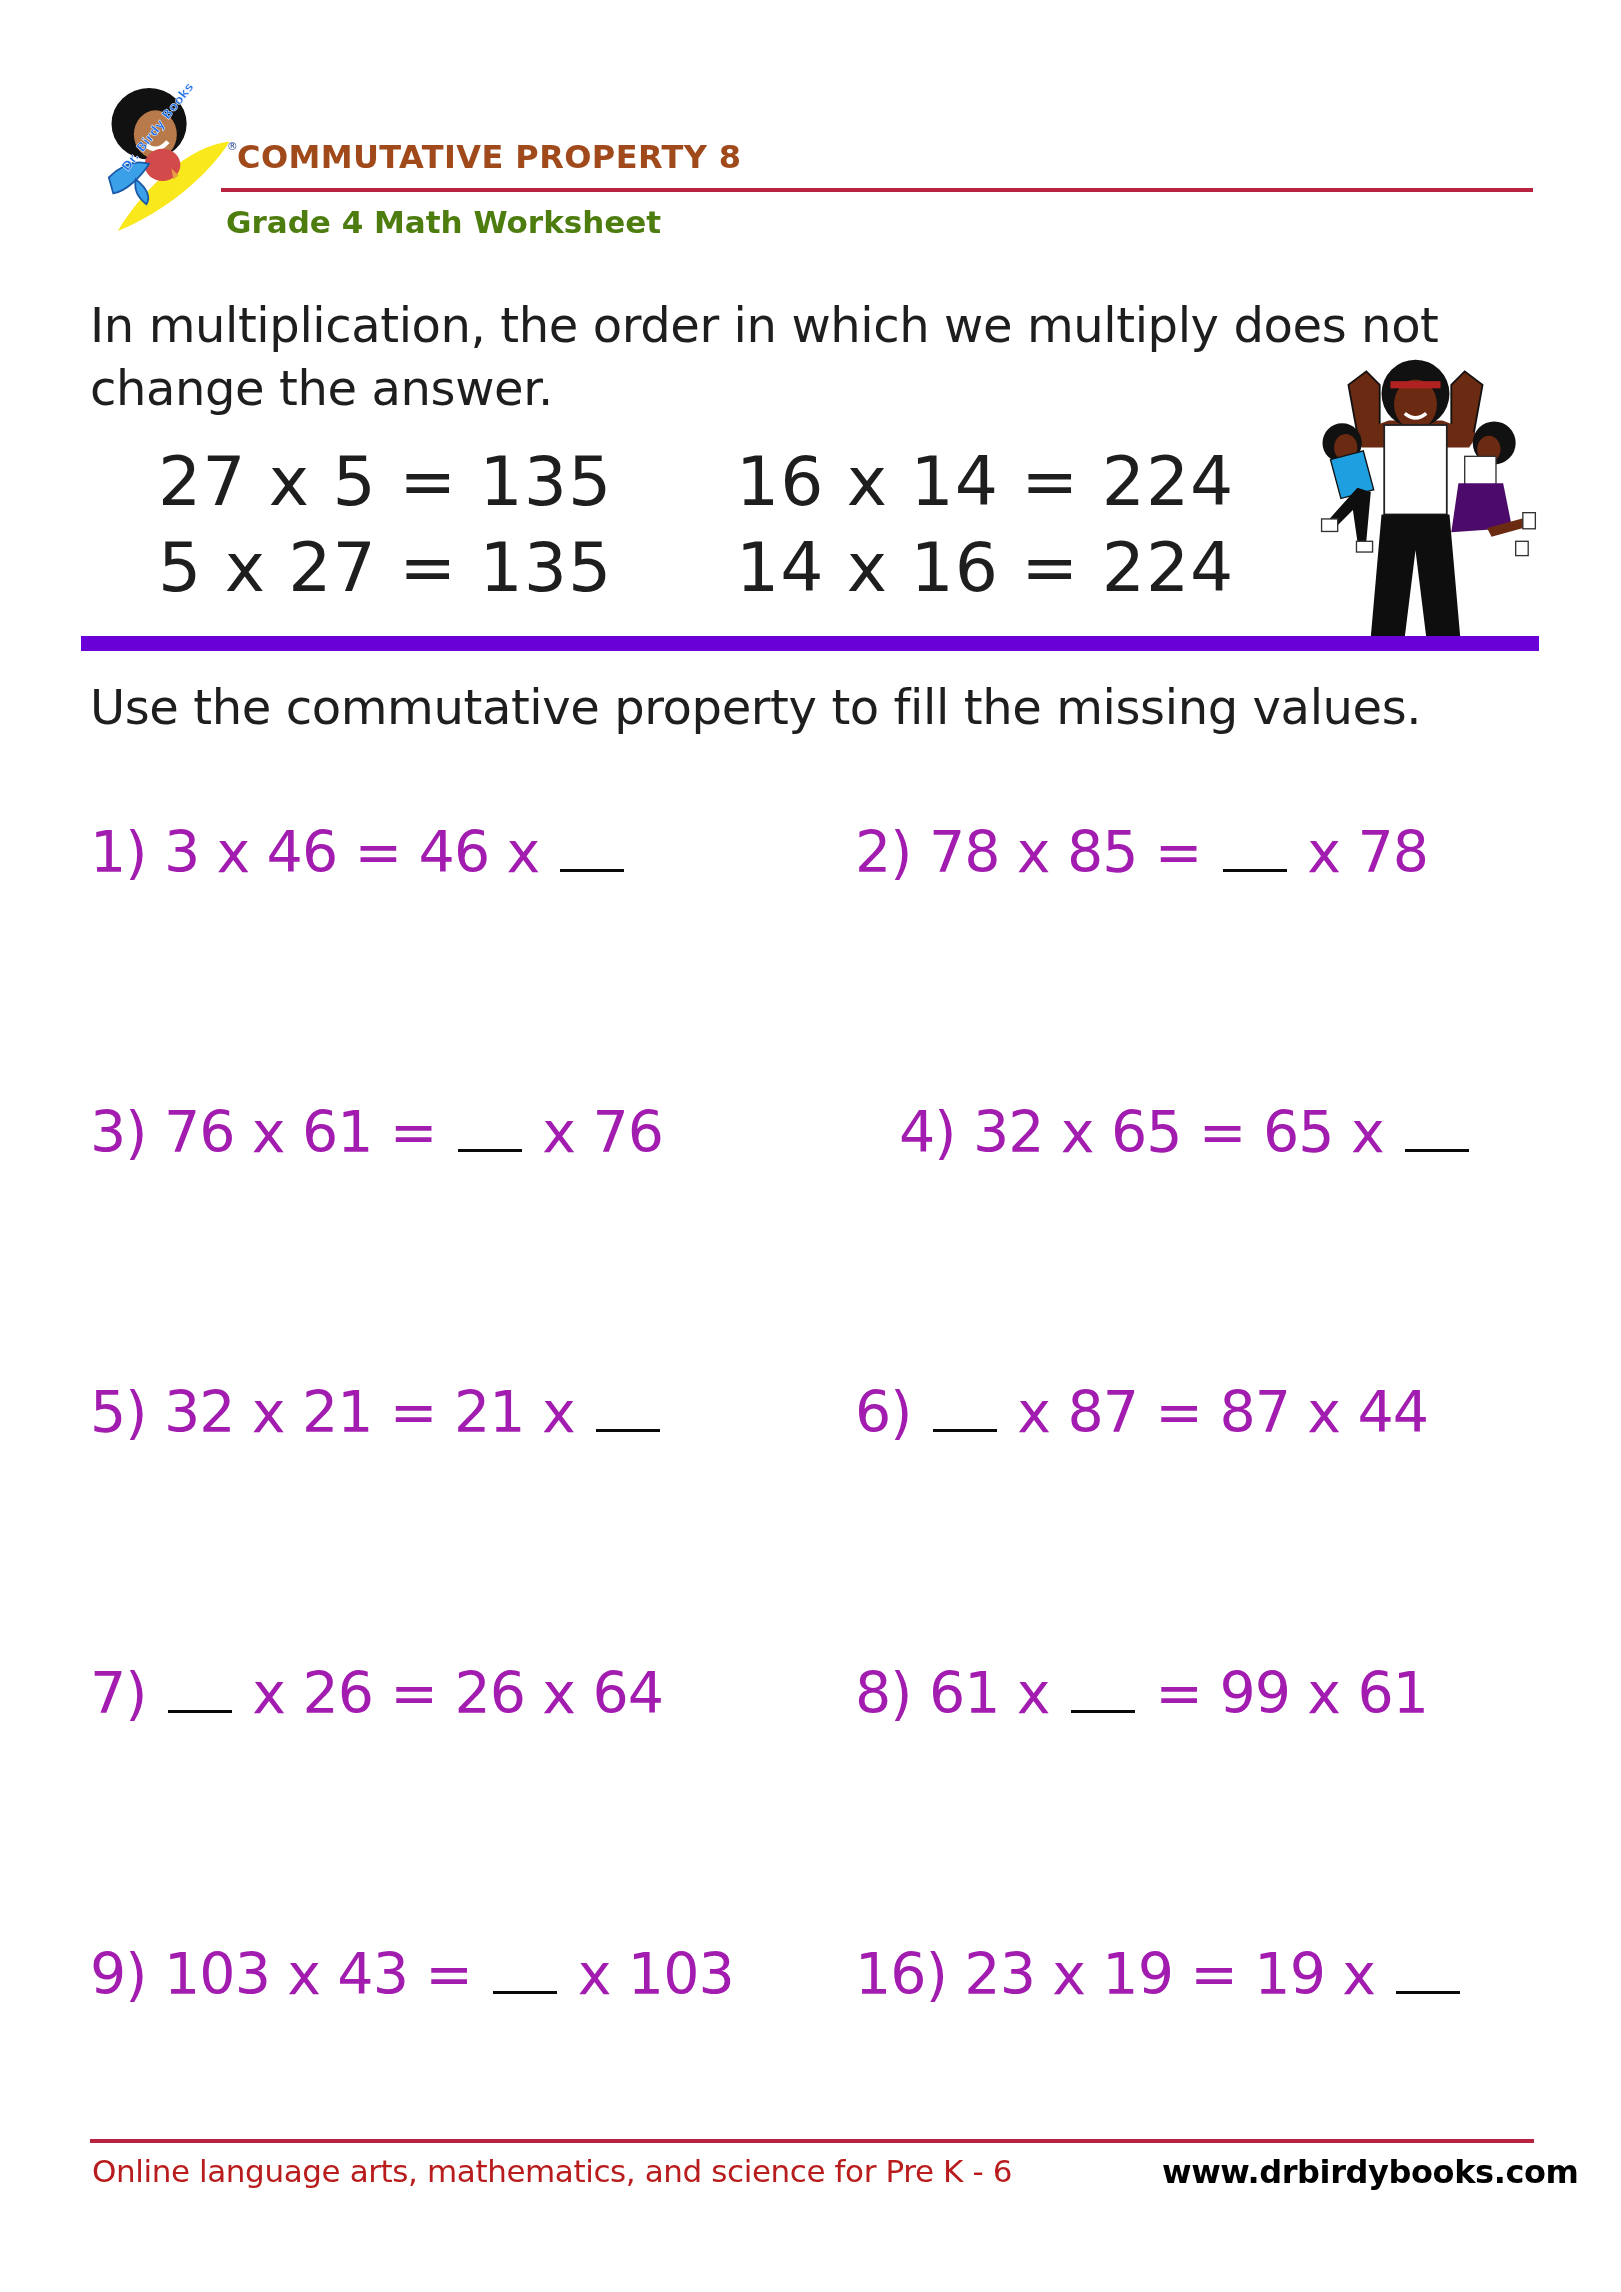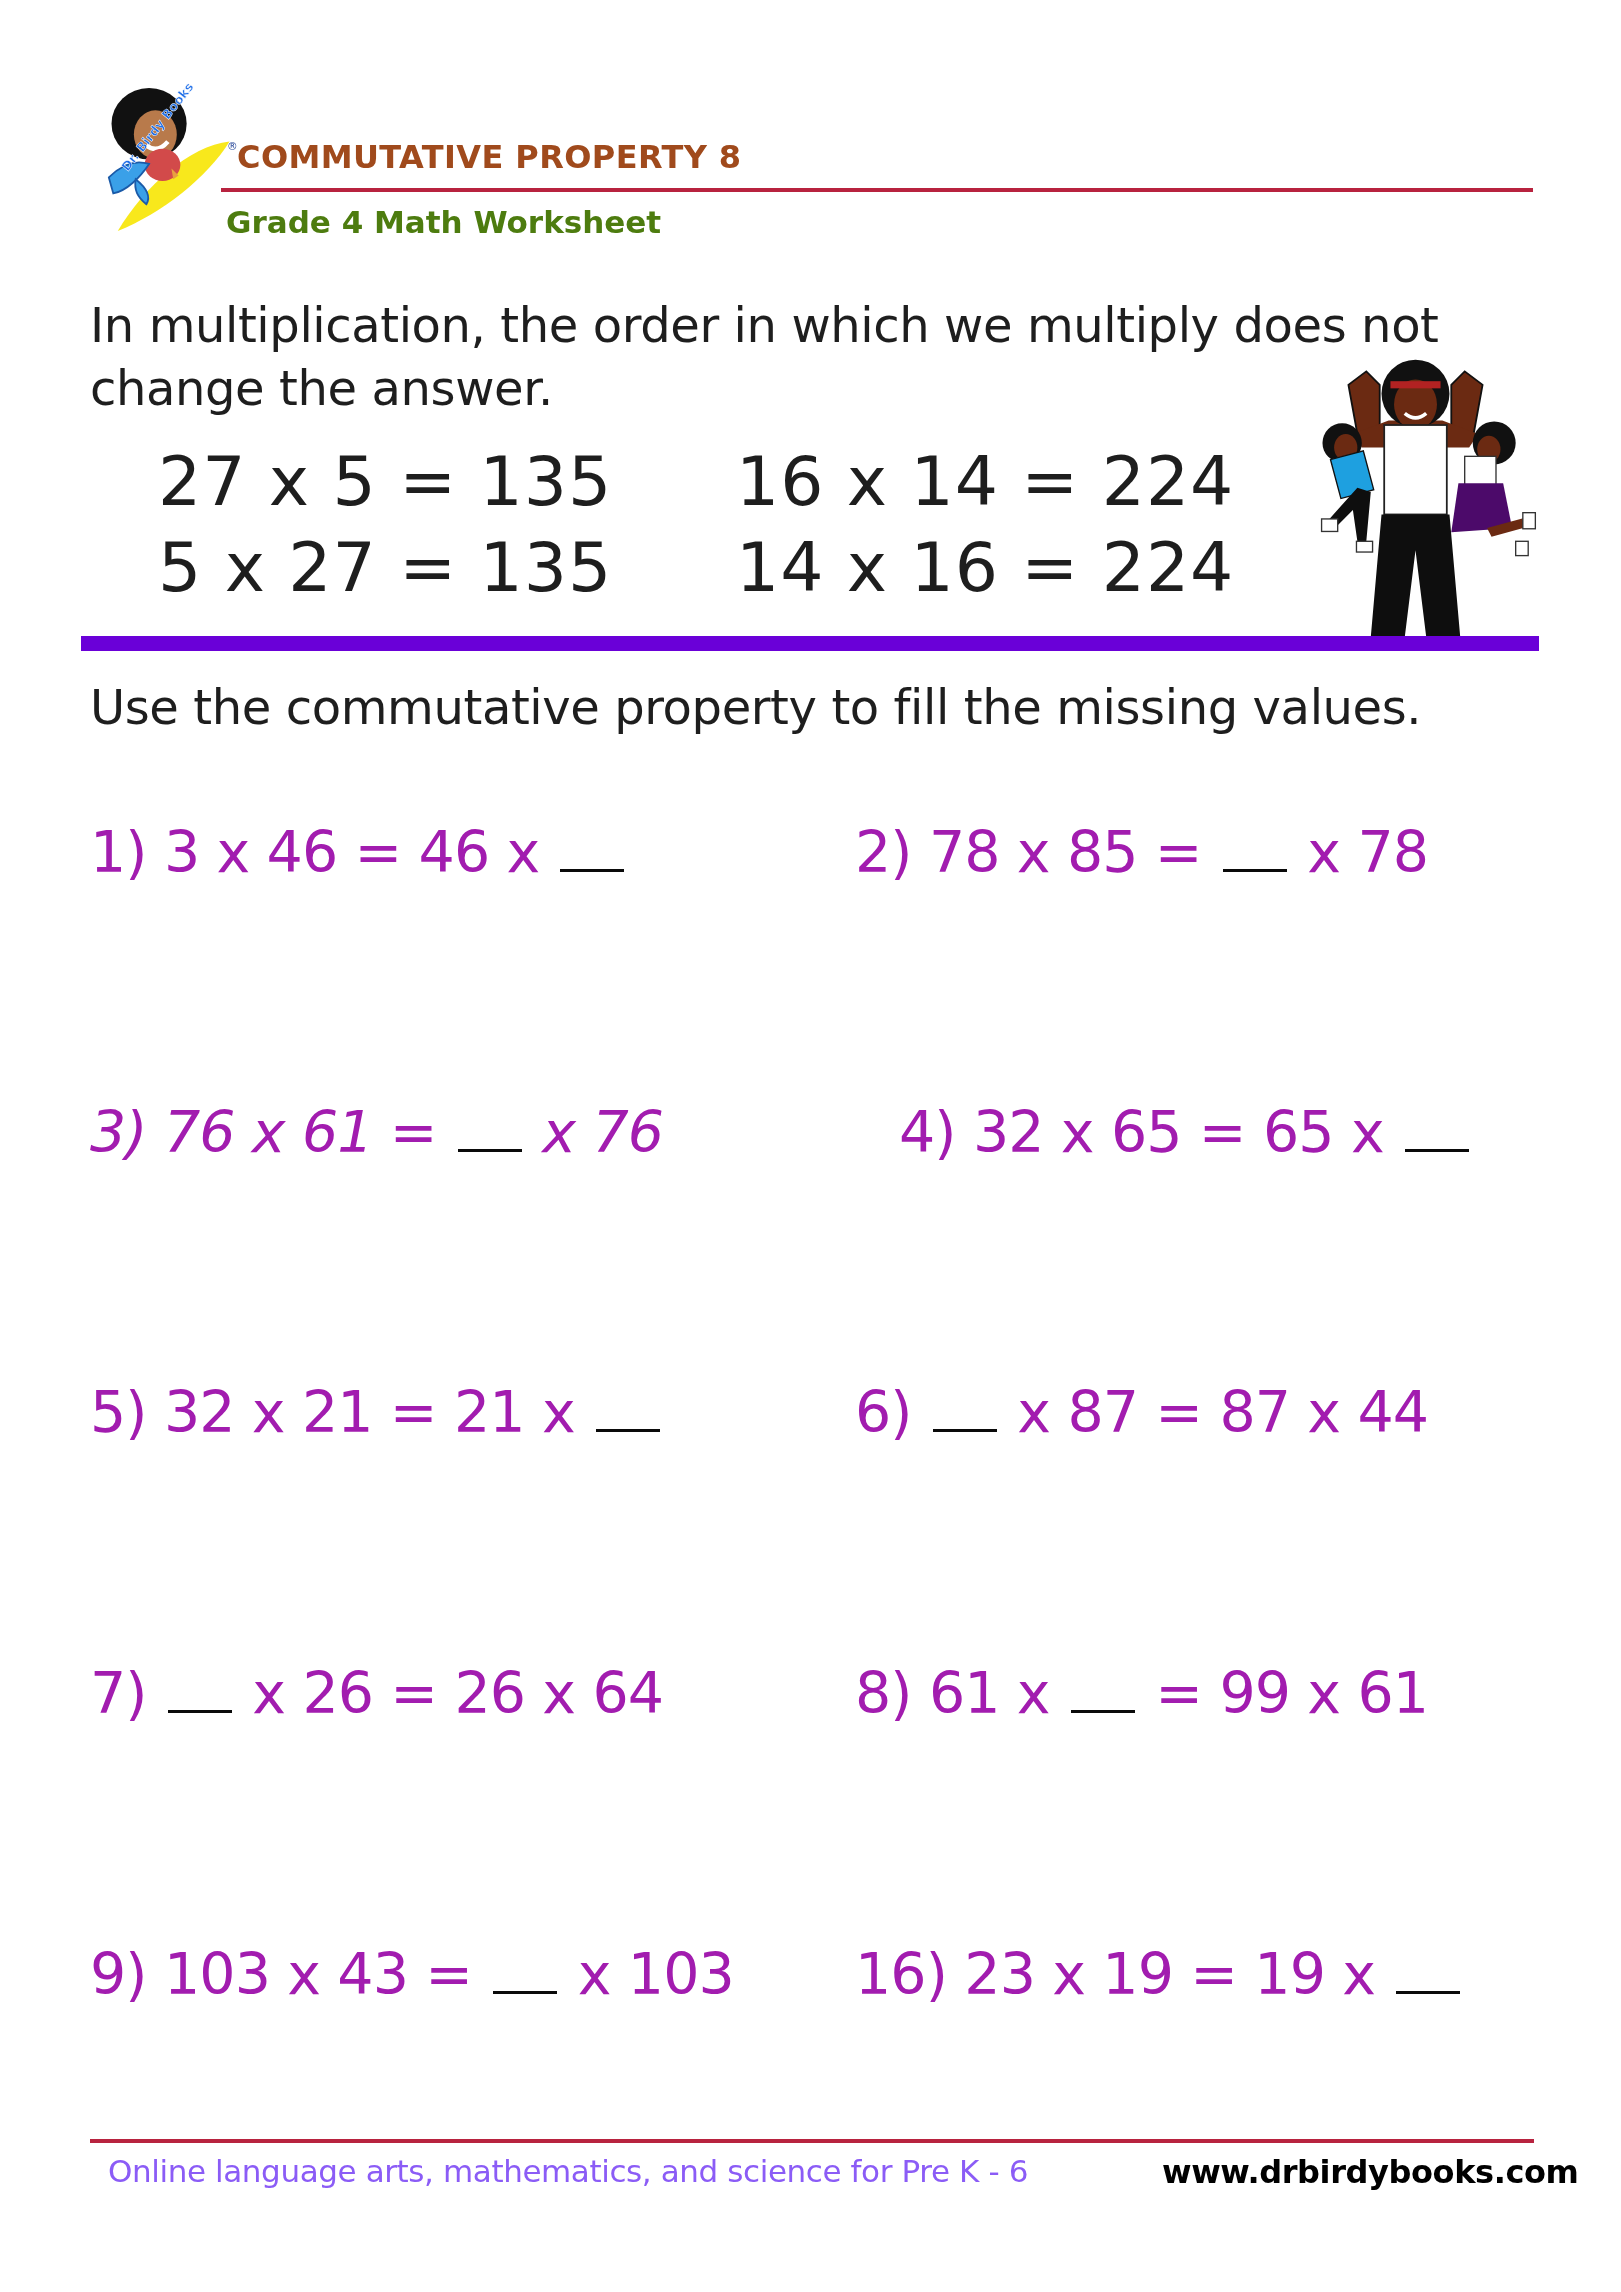--- a/index.html
+++ b/index.html
@@ -13,21 +13,21 @@
     .intro { left: 90px; top: 294px; width: 1397px; font: 48px "DejaVu Sans", sans-serif; line-height: 63px; color: #1e1e1e; letter-spacing: -0.4px; }
     .ex { font: 68px "DejaVu Sans", sans-serif; color: #1e1e1e; white-space: nowrap; line-height: 86px; letter-spacing: 0.9px; }
     .ex1 { left: 158px; top: 439px; }
     .ex2 { left: 736px; top: 439px; }
     .people { left: 1281px; top: 349px; width: 269px; height: 288px; }
     .pbar { left: 81px; top: 636px; width: 1458px; height: 15px; background: #6a00d8; }
     .instr { left: 90px; top: 679px; font: 48px "DejaVu Sans", sans-serif; color: #1e1e1e; white-space: nowrap; letter-spacing: -0.4px; }
     .prob { font: 57px "DejaVu Sans", sans-serif; color: #a21caf; white-space: nowrap; letter-spacing: -0.9px; }
     .blank { display: inline-block; width: 64px; border-bottom: 3.6px solid #0a0a0a; height: 0; vertical-align: baseline; margin: 0 3.6px; }
     .fline { left: 90px; top: 2139px; width: 1444px; height: 3.6px; background: #b8233f; }
-    .ftext { left: 108px; top: 2153px; font: 31px "DejaVu Sans", sans-serif; color: #8b5cf6; white-space: nowrap; letter-spacing: -0.4px; }
+    .ftext { left: 92px; top: 2153px; font: 31px "DejaVu Sans", sans-serif; color: #b91c1c; white-space: nowrap; letter-spacing: -0.4px; }
     .furl { left: 1162px; top: 2153px; font: bold 32px "DejaVu Sans", sans-serif; color: #000; white-space: nowrap; letter-spacing: -0.4px; }
   </style>
 </head>
 <body>
 
 <div class="abs logo">
   <svg width="161" height="161" viewBox="0 0 180 180">
     <path d="M40 170 C 70 120, 120 75, 165 70 C 140 110, 90 150, 40 170 Z" fill="#f8e81c"></path>
     <ellipse cx="75" cy="50" rx="42" ry="40" fill="#111"></ellipse>
     <ellipse cx="82" cy="62" rx="24" ry="27" fill="#b87a4b"></ellipse>
@@ -96,21 +96,21 @@
   <span>3 x 46 = 46 x</span>
   <span class="blank"></span>
   <span></span>
 </div>
 <div class="abs prob" style="left:855px; top:819px;text-align:right;">
   <span>2)</span>
   <span>78 x 85 =</span>
   <span class="blank"></span>
   <span>x 78</span>
 </div>
-<div class="abs prob" style="left:90px; top:1099px;font-style:italic;">
+<div class="abs prob" style="left:90px; top:1099px;">
   <span>3)</span>
   <span>76 x 61 =</span>
   <span class="blank"></span>
   <span>x 76</span>
 </div>
 <div class="abs prob" style="left:855px; top:1099px;margin-left:44px;">
   <span>4)</span>
   <span>32 x 65 = 65 x</span>
   <span class="blank"></span>
   <span></span>

